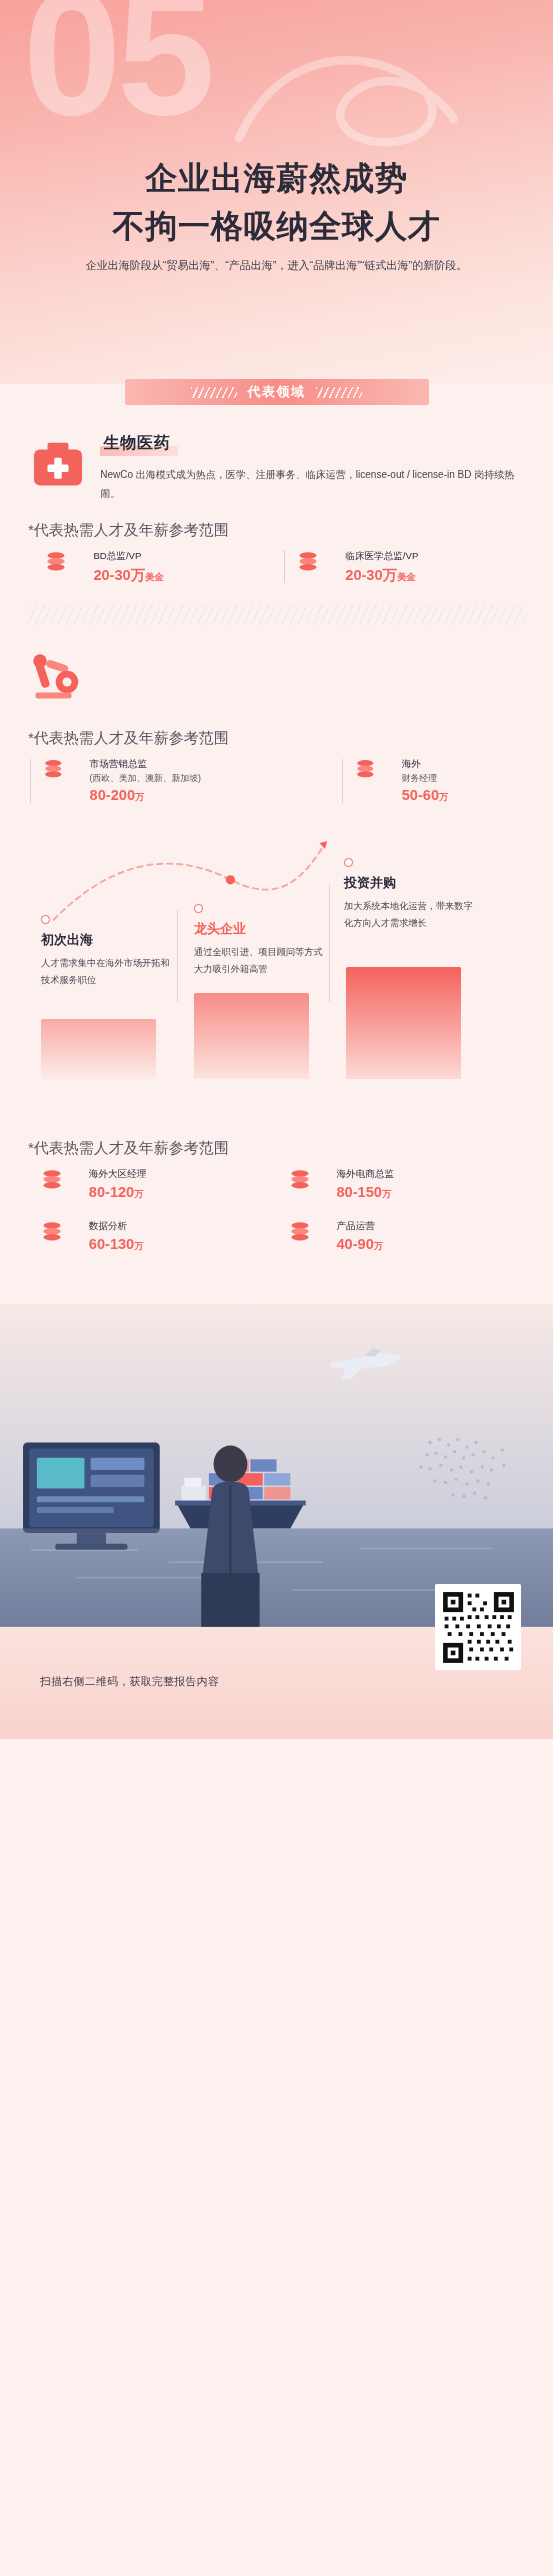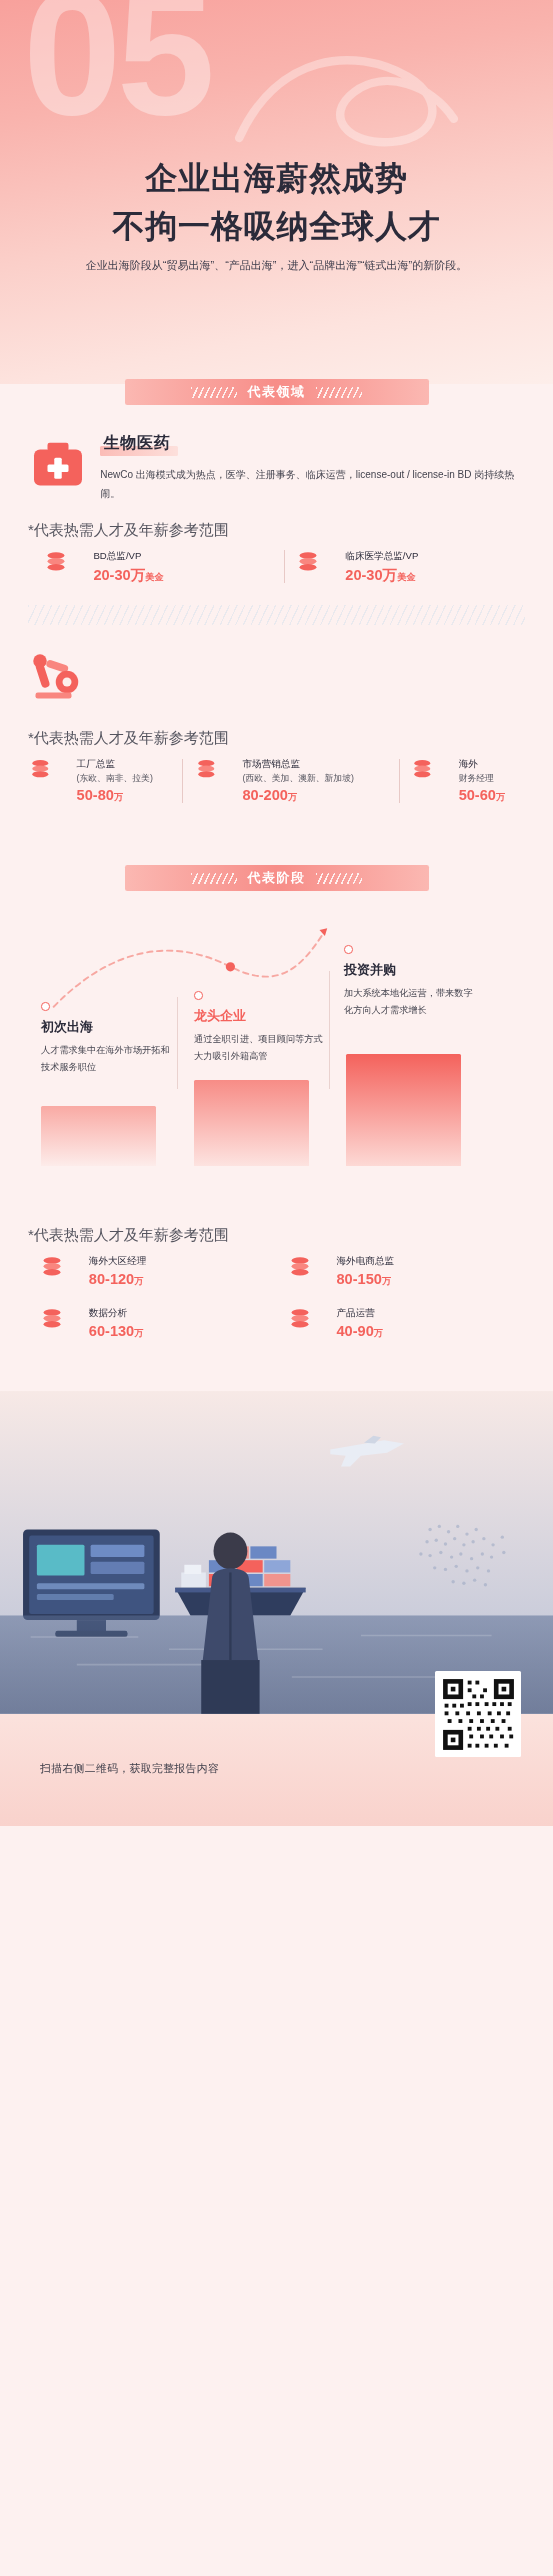--- a/index.html
+++ b/index.html
@@ -291,34 +291,20 @@
           <circle cx="52" cy="44" r="15" fill="#f4625c"></circle>
           <circle cx="52" cy="44" r="6" fill="#fdeeea"></circle>
           <rect x="10" y="58" width="48" height="8" rx="3" fill="#f9867f"></rect>
         </svg>
       </div>
     </div>
 
     <div class="note">*代表热需人才及年薪参考范围</div>
 
     <div class="coins-row">
-      <div class="coin-item" style="flex:1.0">
-        <svg viewBox="0 0 40 40" width="24.6" height="24.6">
-          <ellipse cx="20" cy="10" rx="13" ry="5" fill="#f4625c"></ellipse>
-          <ellipse cx="20" cy="19" rx="13" ry="5" fill="#f9867f"></ellipse>
-          <ellipse cx="20" cy="28" rx="13" ry="5" fill="#f4625c"></ellipse>
-        </svg>
-        <div class="coin-text">
-          <div class="role">工厂总监</div>
-          <div class="role2">(东欧、南非、拉美)</div>
-          <div class="amount">
-            <span>50-80</span><small>万</small>
-          </div>
-        </div>
-      </div>
       <div class="vline"></div>
       <div class="coin-item" style="flex:1.35">
         <svg viewBox="0 0 40 40" width="24.6" height="24.6">
           <ellipse cx="20" cy="10" rx="13" ry="5" fill="#f4625c"></ellipse>
           <ellipse cx="20" cy="19" rx="13" ry="5" fill="#f9867f"></ellipse>
           <ellipse cx="20" cy="28" rx="13" ry="5" fill="#f4625c"></ellipse>
         </svg>
         <div class="coin-text">
           <div class="role">市场营销总监</div>
           <div class="role2">(西欧、美加、澳新、新加坡)</div>
@@ -338,27 +324,20 @@
           <div class="role">海外</div>
           <div class="role2">财务经理</div>
           <div class="amount">
             <span>50-60</span><small>万</small>
           </div>
         </div>
       </div>
     </div>
   </div>
 
-  <div class="banner-wrap" style="margin-top:61px;">
-    <div class="banner">
-      <span class="hatch"></span>
-      <span class="btxt">代表阶段</span>
-      <span class="hatch"></span>
-    </div>
-  </div>
 
   <div class="stages" style="margin-top:20px;">
 
     <svg style="position:absolute; left:46px; top:4.6px;" width="461" height="100" viewBox="0 0 600 130">
       <path d="M10,118 C90,36 170,30 240,66 C300,96 330,70 360,24" fill="none" stroke="#f7a8a2" stroke-width="2.5" stroke-dasharray="7 6" stroke-linecap="round"></path>
       <circle cx="240" cy="66" r="6" fill="#f4625c"></circle>
       <path d="M356,18 l10,-2 l-3,10 z" fill="#f4625c"></path>
     </svg>
 
     <div class="stage-sep" style="left:177px; top:86px; height:92px;"></div>

